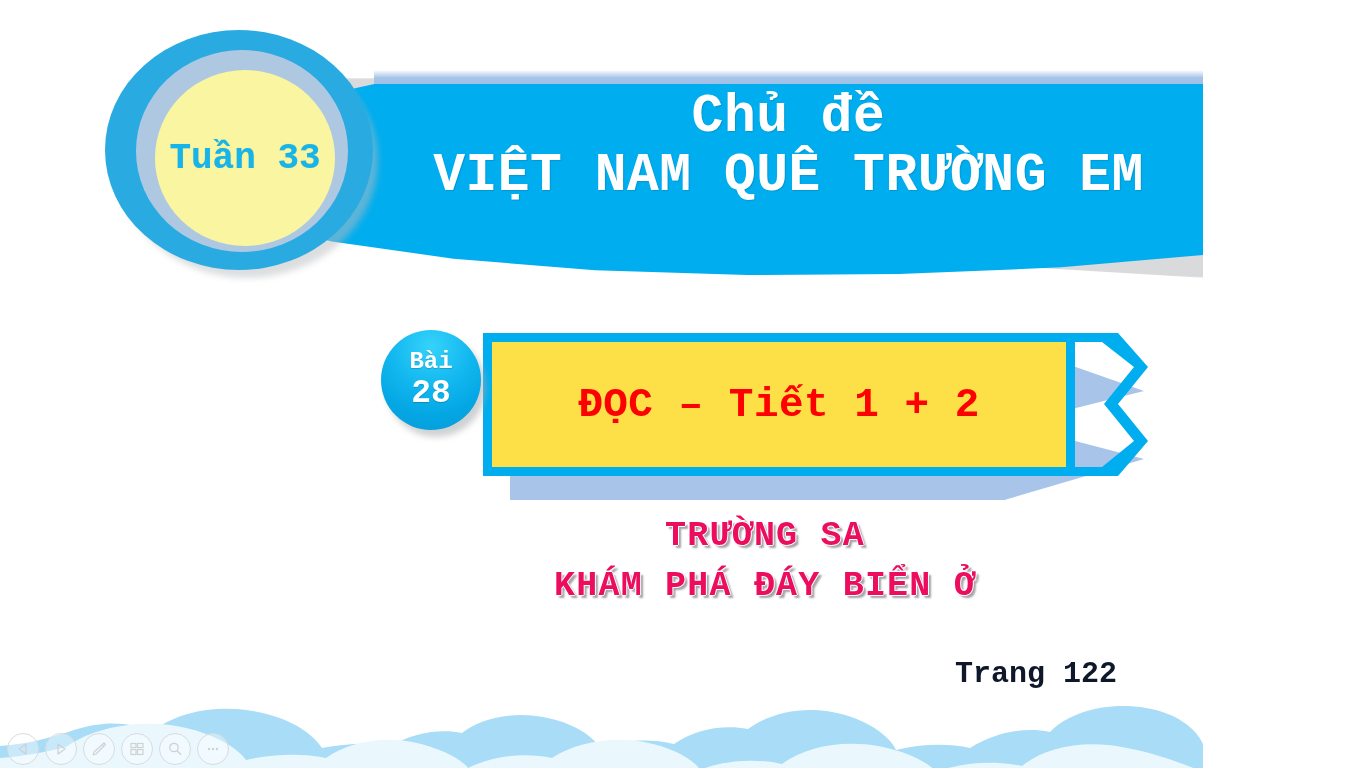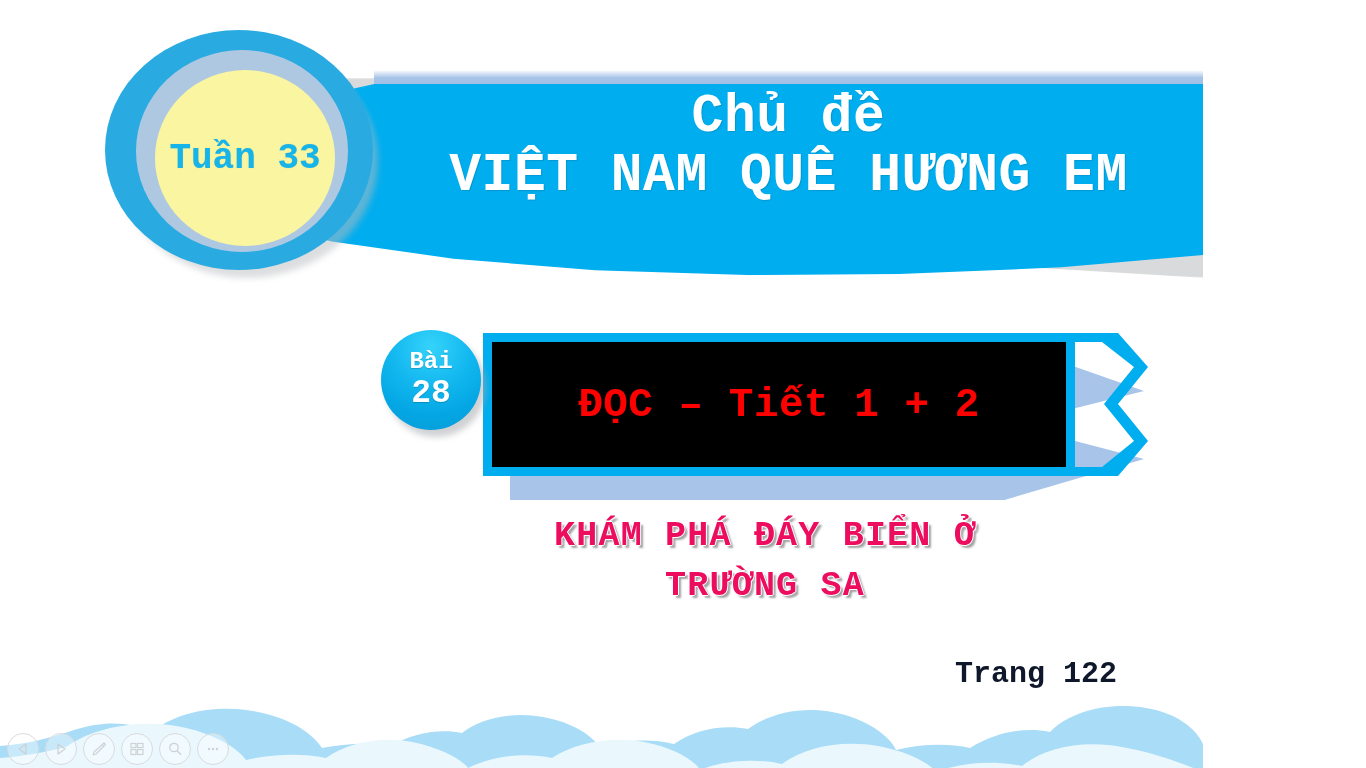--- a/index.html
+++ b/index.html
@@ -178,21 +178,21 @@
     clip-path: polygon(
       0% 0%, 78% 0%, 100% 31%, 79% 52%, 100% 74%, 78% 100%, 0% 100%
     );
   }
   .ribbon-body {
     position: absolute;
     left: 483px;
     top: 321px;
     width: 592px;
     height: 143px;
-    background: #000000;
+    background: #fde047;
     border: 9px solid #00adee;
     box-sizing: border-box;
     display: flex;
     align-items: center;
     justify-content: center;
   }
   .ribbon-tail {
     position: absolute;
     left: 1056px;
     top: 321px;
@@ -288,21 +288,21 @@
                C806,26 844,20 878,26 C910,32 930,44 936,52
                C962,42 996,40 1022,46 C1046,26 1086,20 1122,27
                C1156,33 1184,44 1203,52 L1203,60 Z" fill="#eaf8fd"></path>
     </svg>
 
     <div class="banner-shadow"></div>
     <div class="banner-top-strip"></div>
     <div class="banner"></div>
     <div class="banner-text">
       <div class="banner-line1">Chủ đề</div>
-      <div class="banner-line2">VIỆT NAM QUÊ HƯƠNG EM</div>
+      <div class="banner-line2">VIỆT NAM QUÊ TRƯỜNG EM</div>
     </div>
 
     <div class="week-shadow"></div>
     <div class="week-outer"></div>
     <div class="week-mid"></div>
     <div class="week-inner">
       <span class="week-label">Tuần 33</span>
     </div>
 
     <div class="ribbon-shadow"></div>
@@ -316,22 +316,22 @@
       <span class="ribbon-text">ĐỌC – Tiết 1 + 2</span>
     </div>
 
     <div class="lesson-shadow"></div>
     <div class="lesson-badge">
       <span class="lesson-word">Bài</span>
       <span class="lesson-num">28</span>
     </div>
 
     <div class="main-title">
+      <div>TRƯỜNG SA</div>
       <div>KHÁM PHÁ ĐÁY BIỂN Ở</div>
-      <div>TRƯỜNG SA</div>
     </div>
 
     <div class="page-num">Trang 122</div>
   </div>
 
   <div class="toolbar">
 
     <div class="tb-btn">
       <svg width="14" height="14" viewBox="0 0 14 14">
         <path d="M10,2 L10,12 L3,7 Z" fill="none" stroke="#cfd2d5" stroke-width="1.3" stroke-linejoin="round"></path>

